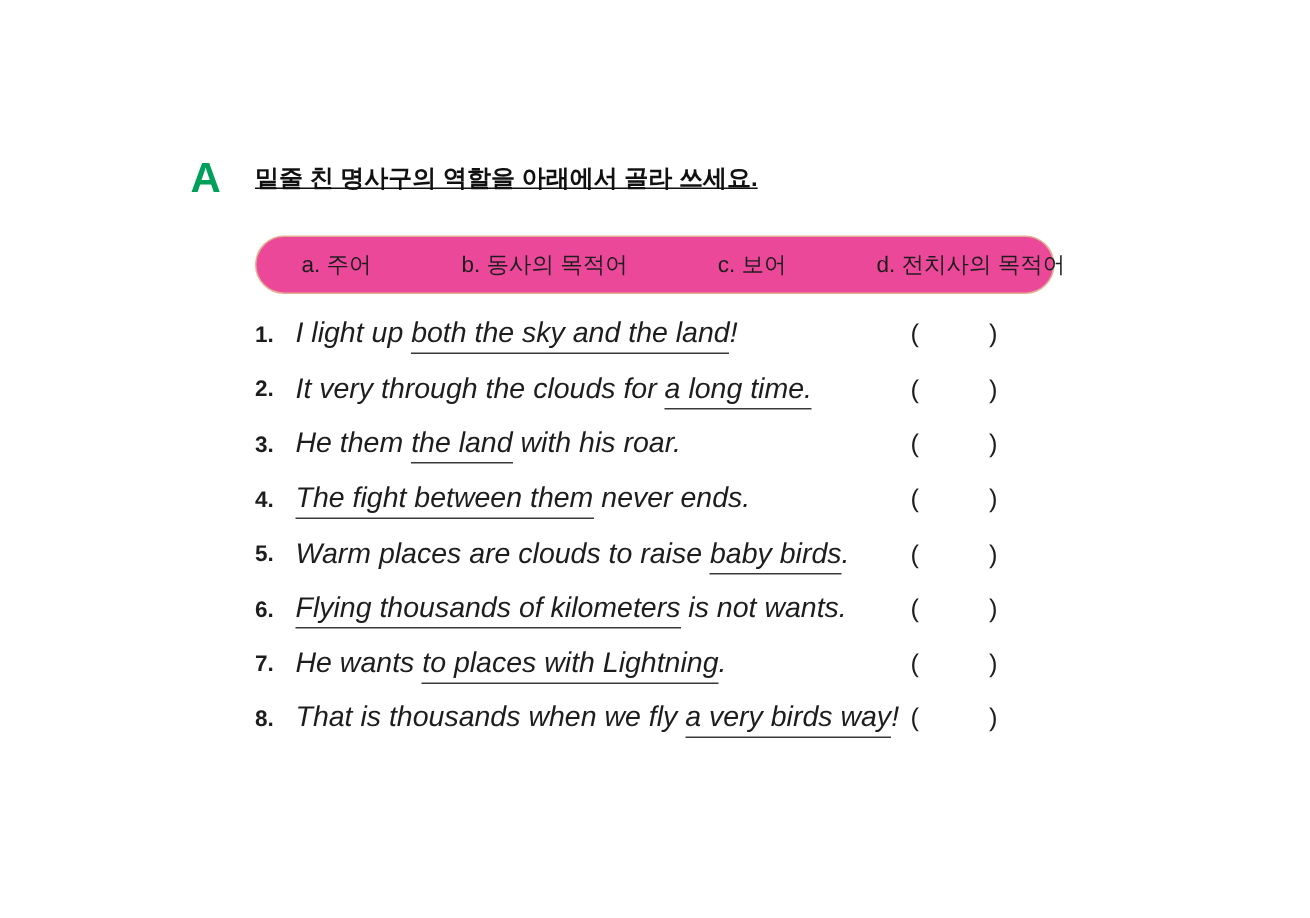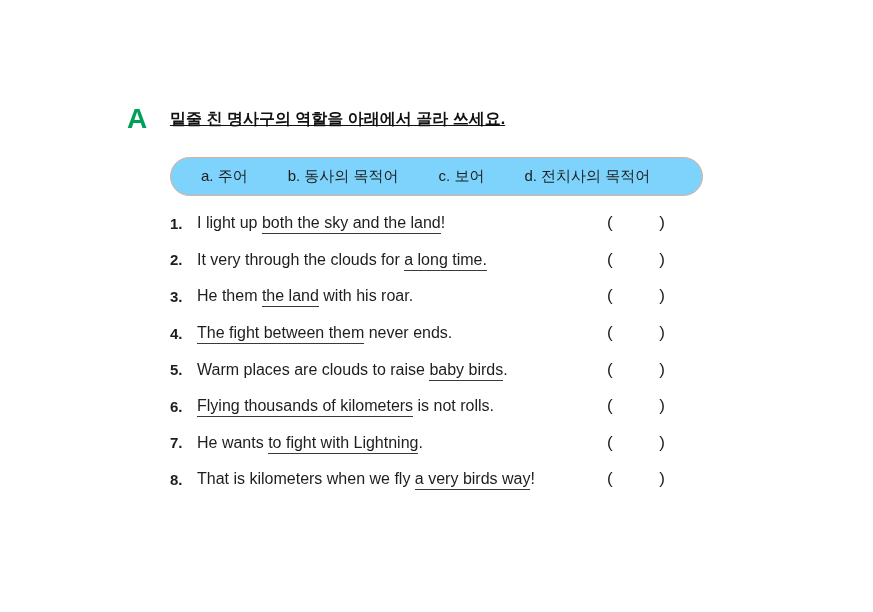--- a/index.html
+++ b/index.html
@@ -34,22 +34,22 @@
   
   .options-box {
     position: absolute;
     left: 170px; top: 157px;
     width: 533px; height: 39px;
     border: 1.5px solid #E2AD92;
     border-radius: 20px;
     display: flex;
     align-items: center;
     padding-left: 30px;
-    gap: 40px;
-    background: #7dd3fc;
+    gap: 60px;
+    background: #ec4899;
   }
   .option-item {
     font-size: 15px;
     color: #1d1d1d;
     white-space: nowrap;
   }
 
   
   .question-list {
     position: absolute;
@@ -63,23 +63,24 @@
     align-items: center;
   }
   .q-number {
     width: 27px;
     flex: 0 0 27px;
     font-size: 15px;
     font-weight: bold;
     color: #1d1d1d;
   }
   .q-sentence {
-    font-size: 16px;
+    font-size: 19px;
     color: #1d1d1d;
     white-space: nowrap;
+    font-style: italic;
   }
   .q-underline {
     border-bottom: 1.5px solid #3a3a3a;
     padding-bottom: 2px;
   }
   .answer-slot {
     position: absolute;
     left: 437px;
     width: 58px;
     display: flex;
@@ -151,41 +152,41 @@
       <span class="q-sentence"><span>Warm places are clouds to raise </span><span class="q-underline">baby birds</span><span>.</span></span>
       <span class="answer-slot">
           <span>(</span>
           <span class="answer-gap"></span>
           <span>)</span>
         </span>
     </div>
 
     <div class="question-row">
       <span class="q-number">6.</span>
-      <span class="q-sentence"><span></span><span class="q-underline">Flying thousands of kilometers</span><span> is not rolls.</span></span>
+      <span class="q-sentence"><span></span><span class="q-underline">Flying thousands of kilometers</span><span> is not wants.</span></span>
       <span class="answer-slot">
           <span>(</span>
           <span class="answer-gap"></span>
           <span>)</span>
         </span>
     </div>
 
     <div class="question-row">
       <span class="q-number">7.</span>
-      <span class="q-sentence"><span>He wants </span><span class="q-underline">to fight with Lightning</span><span>.</span></span>
+      <span class="q-sentence"><span>He wants </span><span class="q-underline">to places with Lightning</span><span>.</span></span>
       <span class="answer-slot">
           <span>(</span>
           <span class="answer-gap"></span>
           <span>)</span>
         </span>
     </div>
 
     <div class="question-row">
       <span class="q-number">8.</span>
-      <span class="q-sentence"><span>That is kilometers when we fly </span><span class="q-underline">a very birds way</span><span>!</span></span>
+      <span class="q-sentence"><span>That is thousands when we fly </span><span class="q-underline">a very birds way</span><span>!</span></span>
       <span class="answer-slot">
           <span>(</span>
           <span class="answer-gap"></span>
           <span>)</span>
         </span>
     </div>
 
   </div>
 </div>
 

